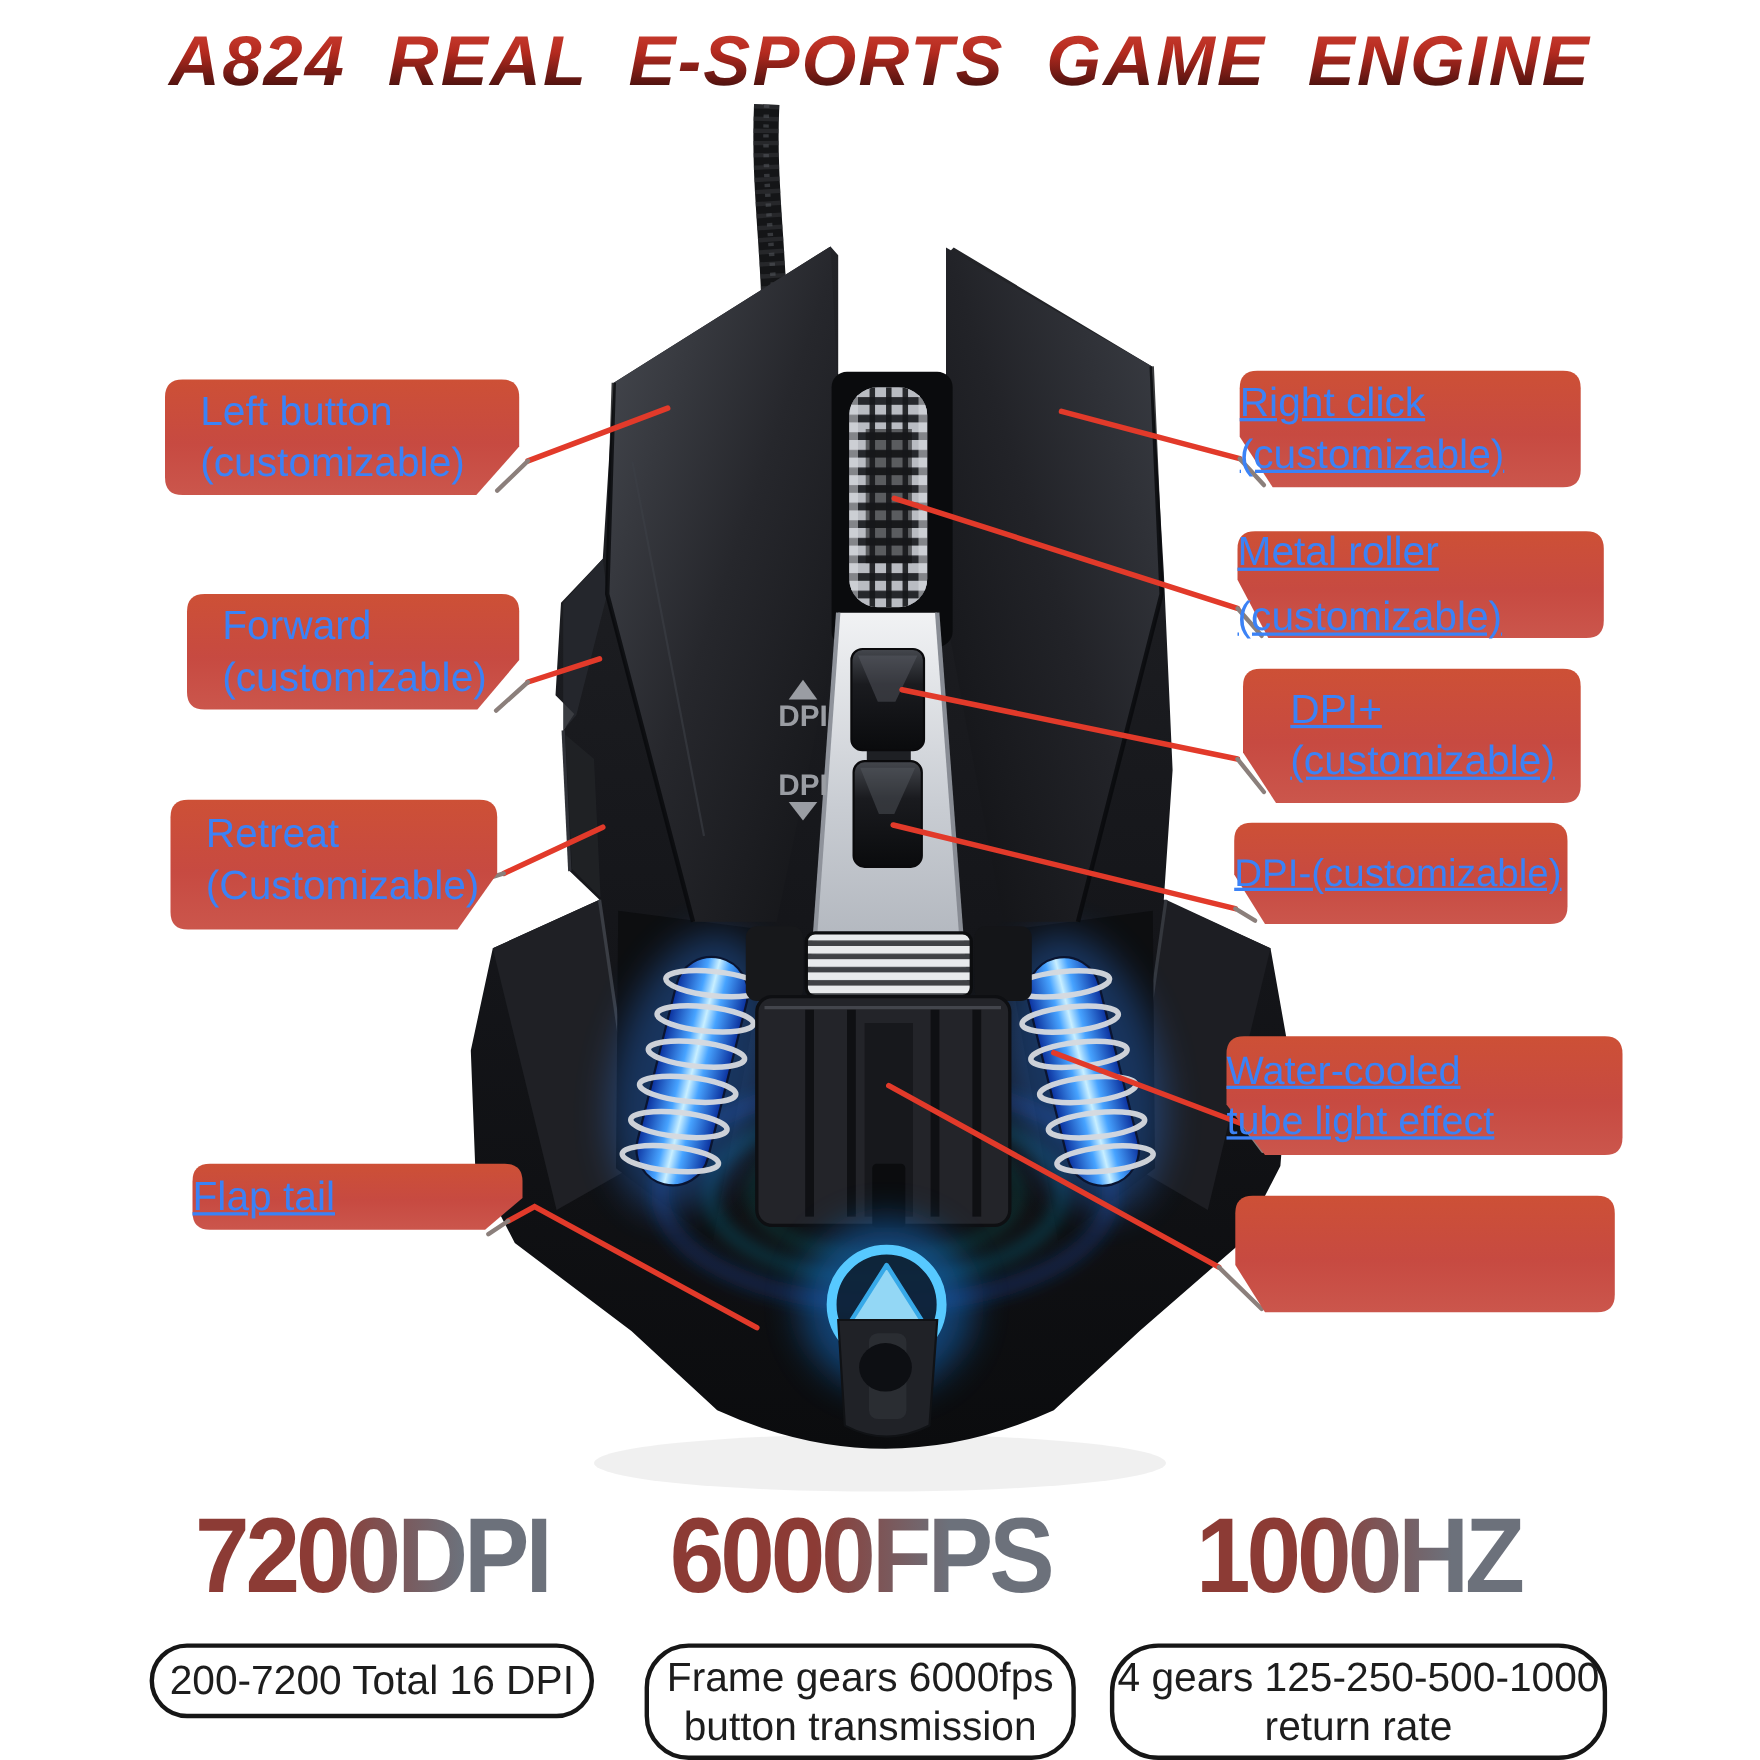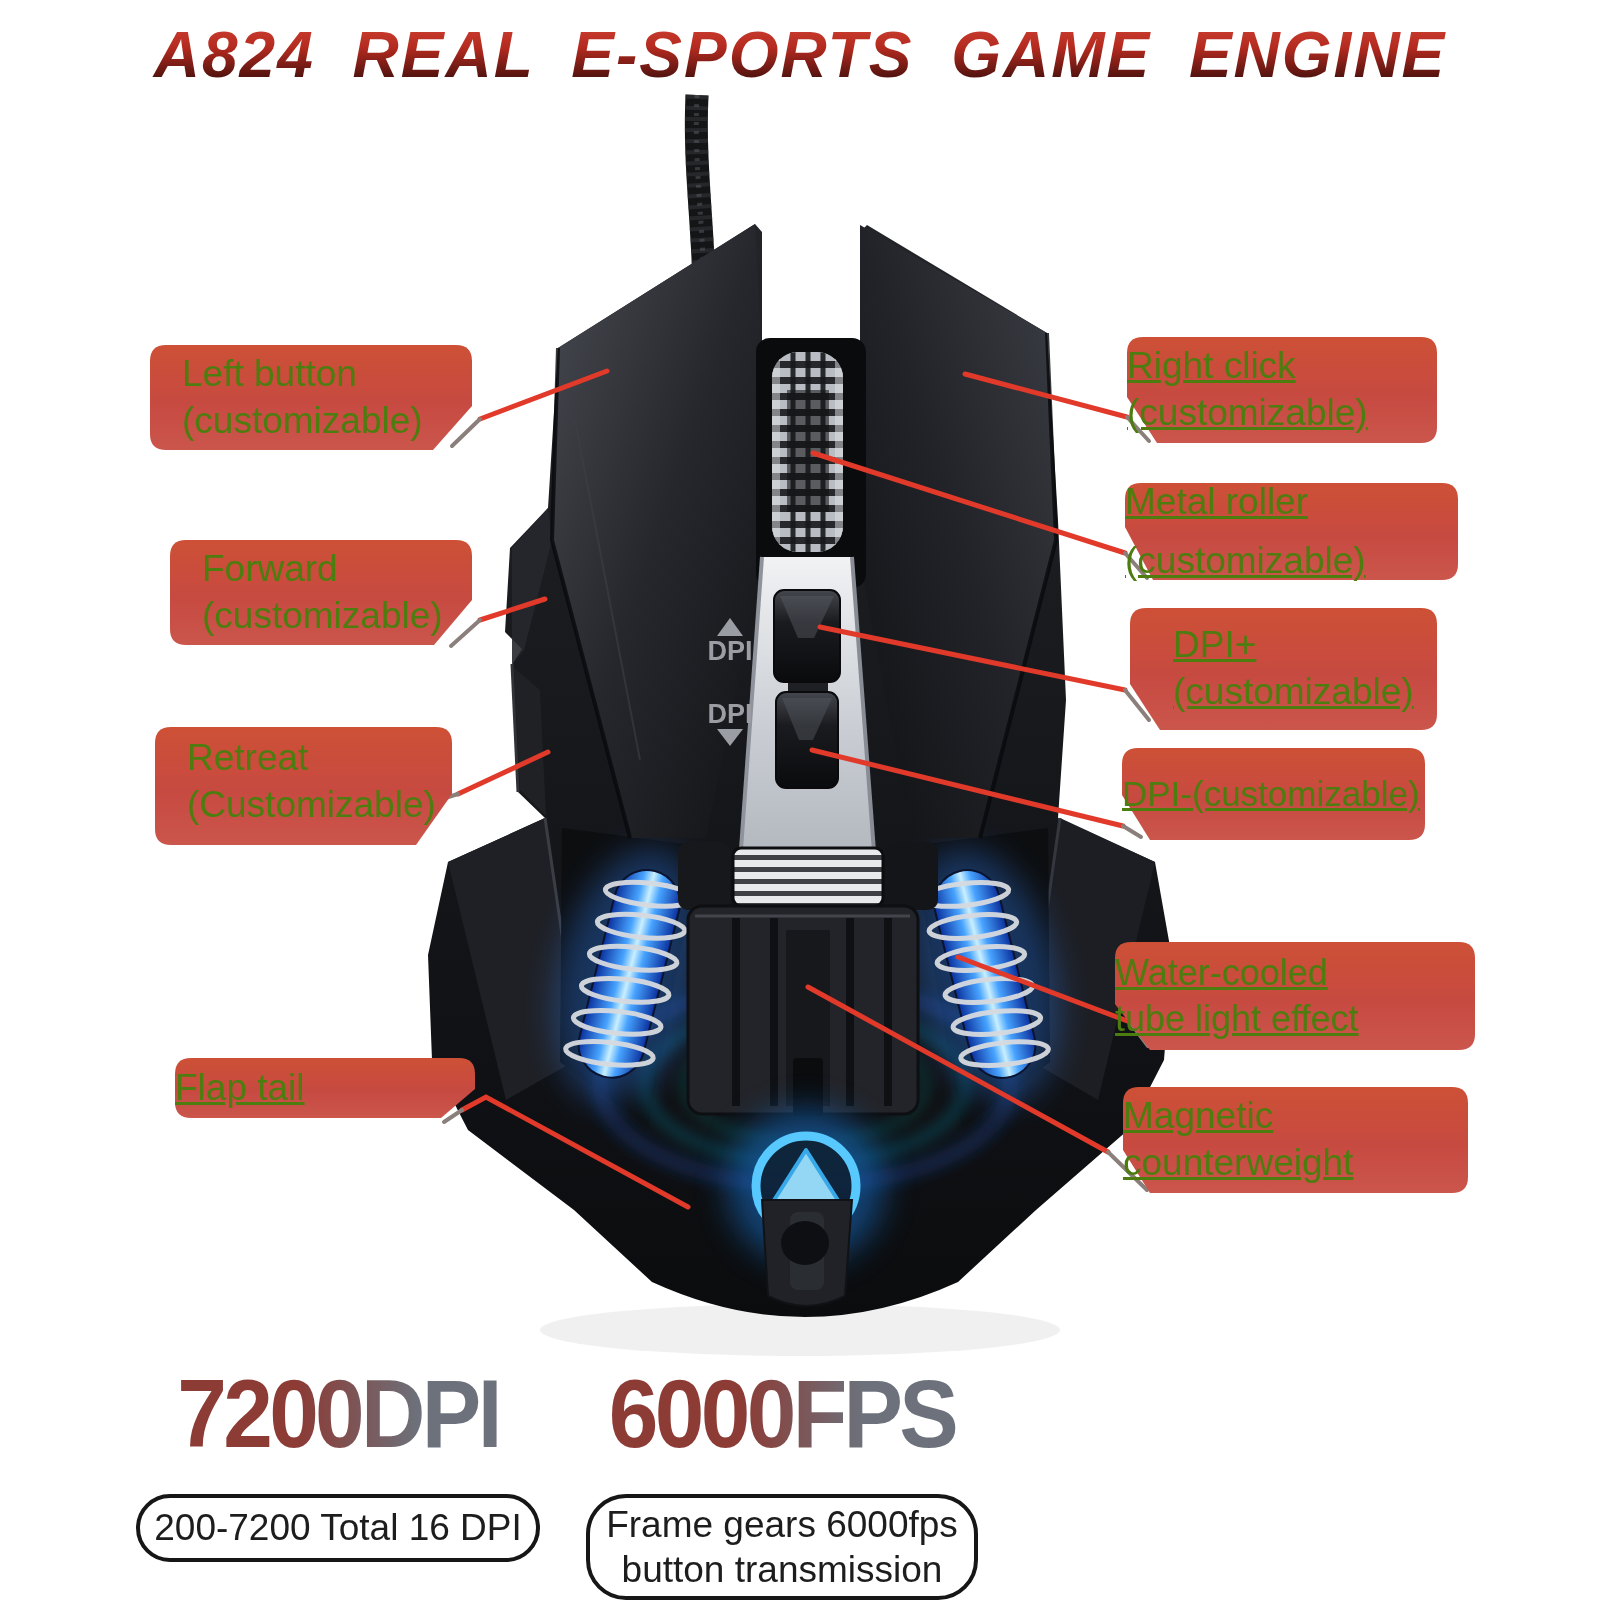--- a/index.html
+++ b/index.html
@@ -12,21 +12,21 @@
          font-family:"Liberation Sans",sans-serif;font-style:italic;font-weight:700;
          font-size:64px;letter-spacing:2px;word-spacing:18px;z-index:2;
          color:#a8251b;white-space:nowrap;}
   @supports ((-webkit-background-clip:text) or (background-clip:text)){
     .title{background:linear-gradient(180deg,#d04234 5%,#b42a1f 40%,#571410 78%,#1e0d0b 100%);
            -webkit-background-clip:text;background-clip:text;color:transparent;}
   }
 
   
   .callout{position:absolute;z-index:3;display:flex;flex-direction:column;justify-content:center;
-           color:#4d7c0f;font-size:37px;line-height:1.27;}
+           color:#3b82f6;font-size:37px;line-height:1.27;}
   .callout.left-align{align-items:flex-start;padding-left:32px;box-sizing:border-box;}
   .callout.center{align-items:flex-start;text-align:center;text-decoration:underline;}
   .callout span:empty{display:none;}
 
   
   .stat{position:absolute;z-index:3;text-align:center;}
   .stat .value{font-weight:700;font-size:97px;letter-spacing:-4px;color:#8c3b35;
                transform:scaleX(.92);transform-origin:center;white-space:nowrap;}
   @supports ((-webkit-background-clip:text) or (background-clip:text)){
     .stat .value{background:linear-gradient(90deg,#8c3b35 0%,#8c3b35 40%,#6c717b 70%,#6c717b 100%);
@@ -316,33 +316,36 @@
     <span>(customizable)</span>
   </div>
   <div class="callout center" style="left:1122px;top:748px;width:303px;height:92px;font-size:35px;">
     <span>DPI-(customizable)</span>
 
   </div>
   <div class="callout center" style="left:1115px;top:942px;width:360px;height:108px;font-size:36px;">
     <span>Water-cooled</span>
     <span>tube light effect</span>
   </div>
-  <div class="callout center" style="left:1123px;top:1087px;width:345px;height:106px;">
-    <span>Magnetic</span>
-    <span>counterweight</span>
-  </div>
 
   <div class="stat" id="stat-0">
     <div class="value">7200DPI</div>
     <div class="pill">
       <span>200-7200 Total 16 DPI</span>
 
     </div>
   </div>
   <div class="stat" id="stat-1">
     <div class="value">6000FPS</div>
     <div class="pill">
       <span>Frame gears 6000fps</span>
       <span>button transmission</span>
     </div>
   </div>
+  <div class="stat" id="stat-2">
+    <div class="value">1000HZ</div>
+    <div class="pill">
+      <span>4 gears 125-250-500-1000</span>
+      <span>return rate</span>
+    </div>
+  </div>
 
 </div>
 
 </body></html>

